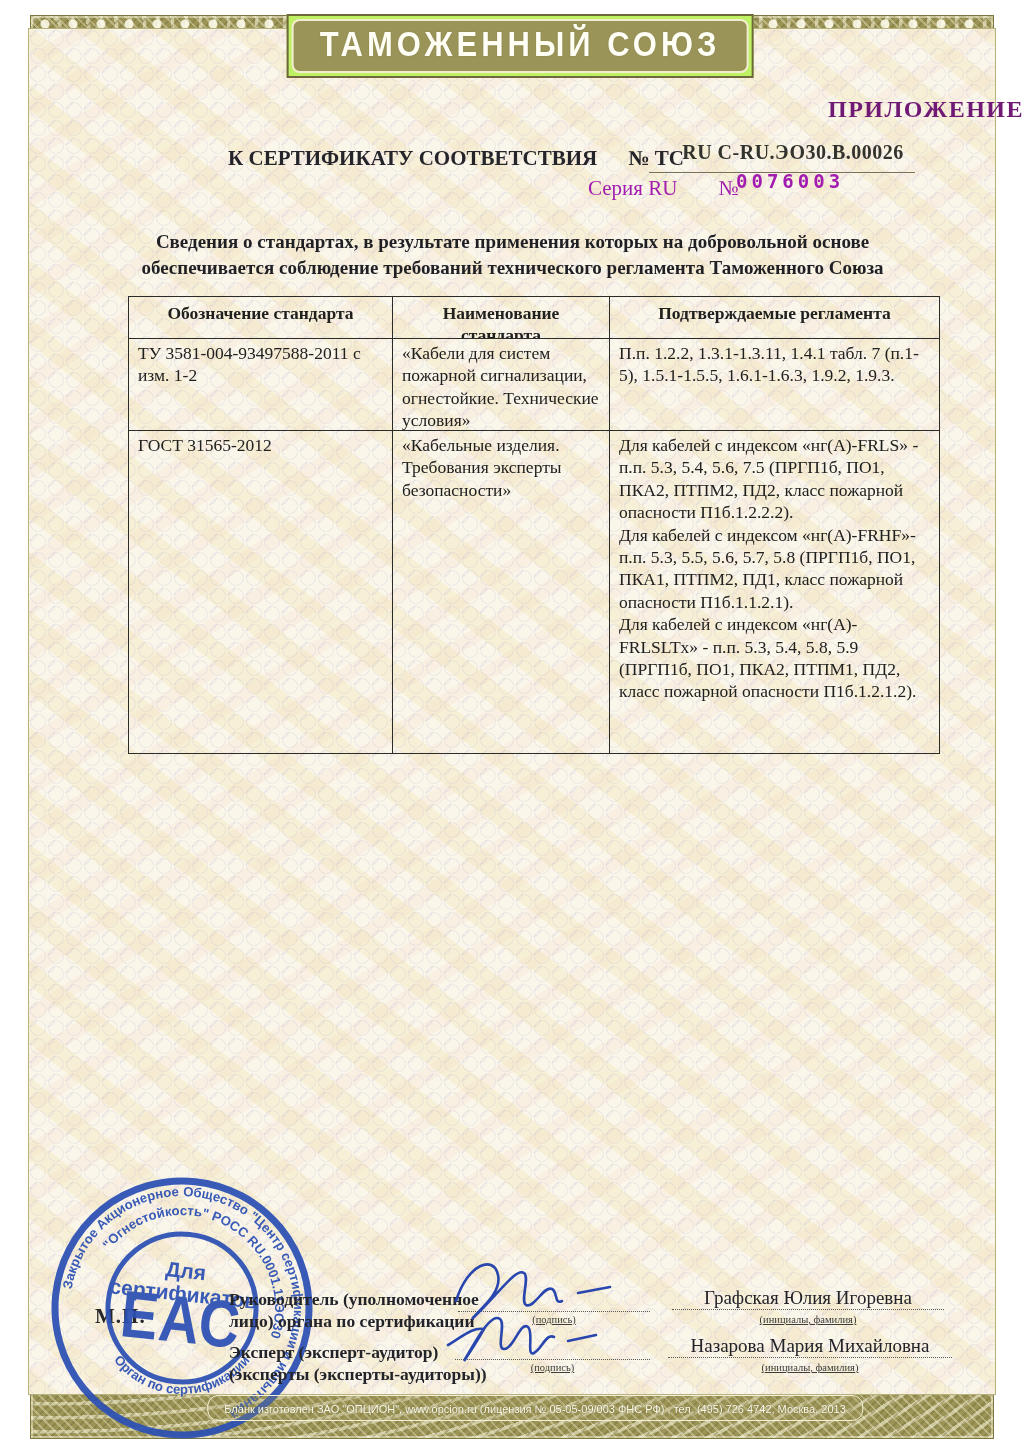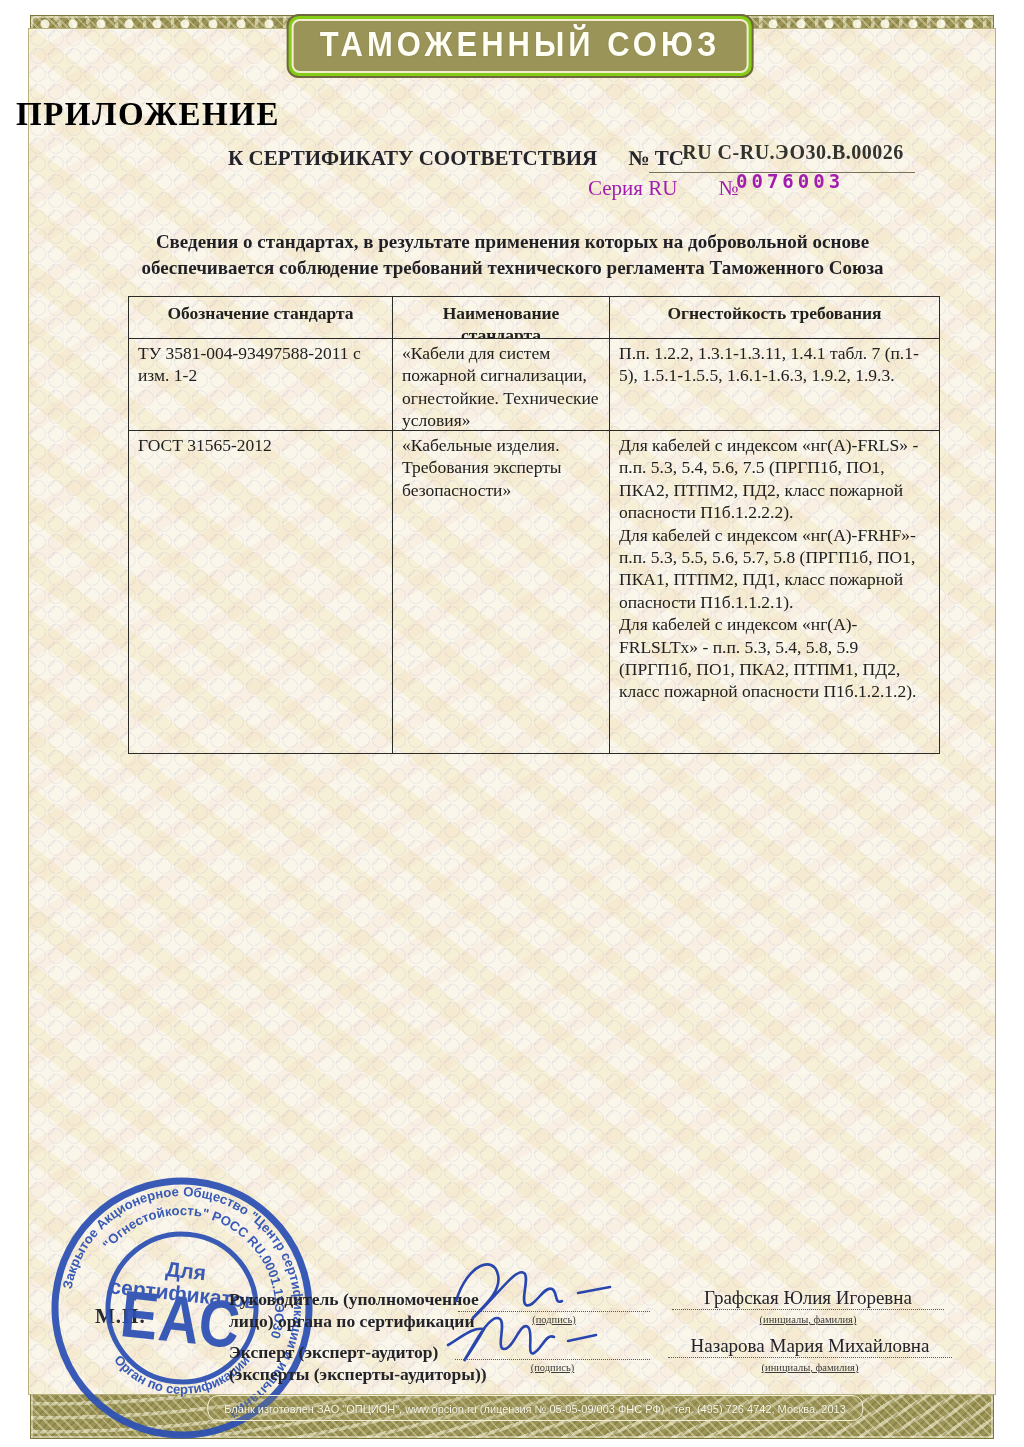--- a/index.html
+++ b/index.html
@@ -27,30 +27,30 @@
     background-image:
       radial-gradient(circle 9px at 0px 0px, rgba(0,0,0,0) 6.5px, rgba(124,116,200,.14) 7.2px, rgba(0,0,0,0) 8.4px),
       radial-gradient(circle 9px at 9px 9px, rgba(0,0,0,0) 6.5px, rgba(124,116,200,.12) 7.2px, rgba(0,0,0,0) 8.4px),
       repeating-linear-gradient(38deg, rgba(233,216,142,.20) 0 20px, rgba(0,0,0,0) 20px 46px),
       repeating-linear-gradient(-33deg, rgba(238,185,165,.10) 0 14px, rgba(0,0,0,0) 14px 38px);
     background-size:18px 18px,18px 18px,auto,auto;
     border:1px solid #b7b17e;}
 
   
   .banner{position:absolute;left:520px;top:14px;transform:translateX(-50%);
-    border:2px solid #6e683c;border-radius:12px;padding:3px;background:#84cc16;}
+    border:2px solid #6e683c;border-radius:0;padding:3px;background:#bef264;}
   .banner-inner{border:2px solid #f3edcf;border-radius:8px;background:#9a9458;
     padding:6px 26px 8px 26px;}
   .banner-text{font-family:"Liberation Sans","DejaVu Sans",sans-serif;font-weight:bold;
     color:#fffef4;font-size:31px;letter-spacing:4px;transform:scaleY(1.12);display:block;
     text-shadow:0 0 1px rgba(90,85,40,.6);white-space:nowrap;}
 
   
-  .title{position:absolute;left:16px;top:96px;width:1008px;text-align:left;
-    font-size:33px;font-weight:bold;letter-spacing:1.5px;color:#000000;}
+  .title{position:absolute;left:16px;top:96px;width:1008px;text-align:right;
+    font-size:24px;font-weight:bold;letter-spacing:1.5px;color:#701a75;}
   .subtitle{position:absolute;left:228px;top:146px;font-size:21px;font-weight:bold;color:#24242a;white-space:nowrap;}
   .subtitle .ts{margin-left:26px;}
   .certnum{position:absolute;left:660px;top:141px;width:266px;text-align:center;
     font-size:20px;font-weight:bold;color:#33332d;letter-spacing:.5px;white-space:nowrap;}
   .certnum-line{position:absolute;left:649px;top:172px;width:266px;border-bottom:1.2px solid #77715a;height:0;}
   .series{position:absolute;left:588px;top:176px;font-size:21px;color:#a21caf;white-space:nowrap;}
   .series .nosign{margin-left:36px;}
   .serial{position:absolute;left:736px;top:170px;font-family:"DejaVu Sans Mono","Liberation Mono",monospace;
     font-size:19px;font-weight:bold;letter-spacing:4px;color:#a21caf;}
 
@@ -131,21 +131,21 @@
   <div class="serial">0076003</div>
 
   <div class="intro">
     <span>Сведения о стандартах, в результате применения которых на добровольной основе</span>
     <span>обеспечивается соблюдение требований технического регламента Таможенного Союза</span>
   </div>
 
   <div class="cert-table">
     <div class="cell th">Обозначение стандарта</div>
     <div class="cell th">Наименование стандарта</div>
-    <div class="cell th">Огнестойкость требования</div>
+    <div class="cell th">Подтверждаемые регламента</div>
 
     <div class="cell">ТУ 3581-004-93497588-2011 с изм. 1-2</div>
     <div class="cell">«Кабели для систем пожарной сигнализации, огнестойкие. Технические условия»</div>
     <div class="cell">П.п. 1.2.2, 1.3.1-1.3.11, 1.4.1 табл. 7 (п.1-5), 1.5.1-1.5.5, 1.6.1-1.6.3, 1.9.2, 1.9.3.</div>
 
     <div class="cell last-row">ГОСТ 31565-2012</div>
     <div class="cell last-row">«Кабельные изделия. Требования эксперты безопасности»</div>
     <div class="cell last-row">
       <div class="req-para">Для кабелей с индексом «нг(А)-FRLS» - п.п. 5.3, 5.4, 5.6, 7.5 (ПРГП1б, ПО1, ПКА2, ПТПМ2, ПД2, класс пожарной опасности П1б.1.2.2.2).</div>
       <div class="req-para">Для кабелей с индексом «нг(А)-FRHF»- п.п. 5.3, 5.5, 5.6, 5.7, 5.8 (ПРГП1б, ПО1, ПКА1, ПТПМ2, ПД1, класс пожарной опасности П1б.1.1.2.1).</div>

